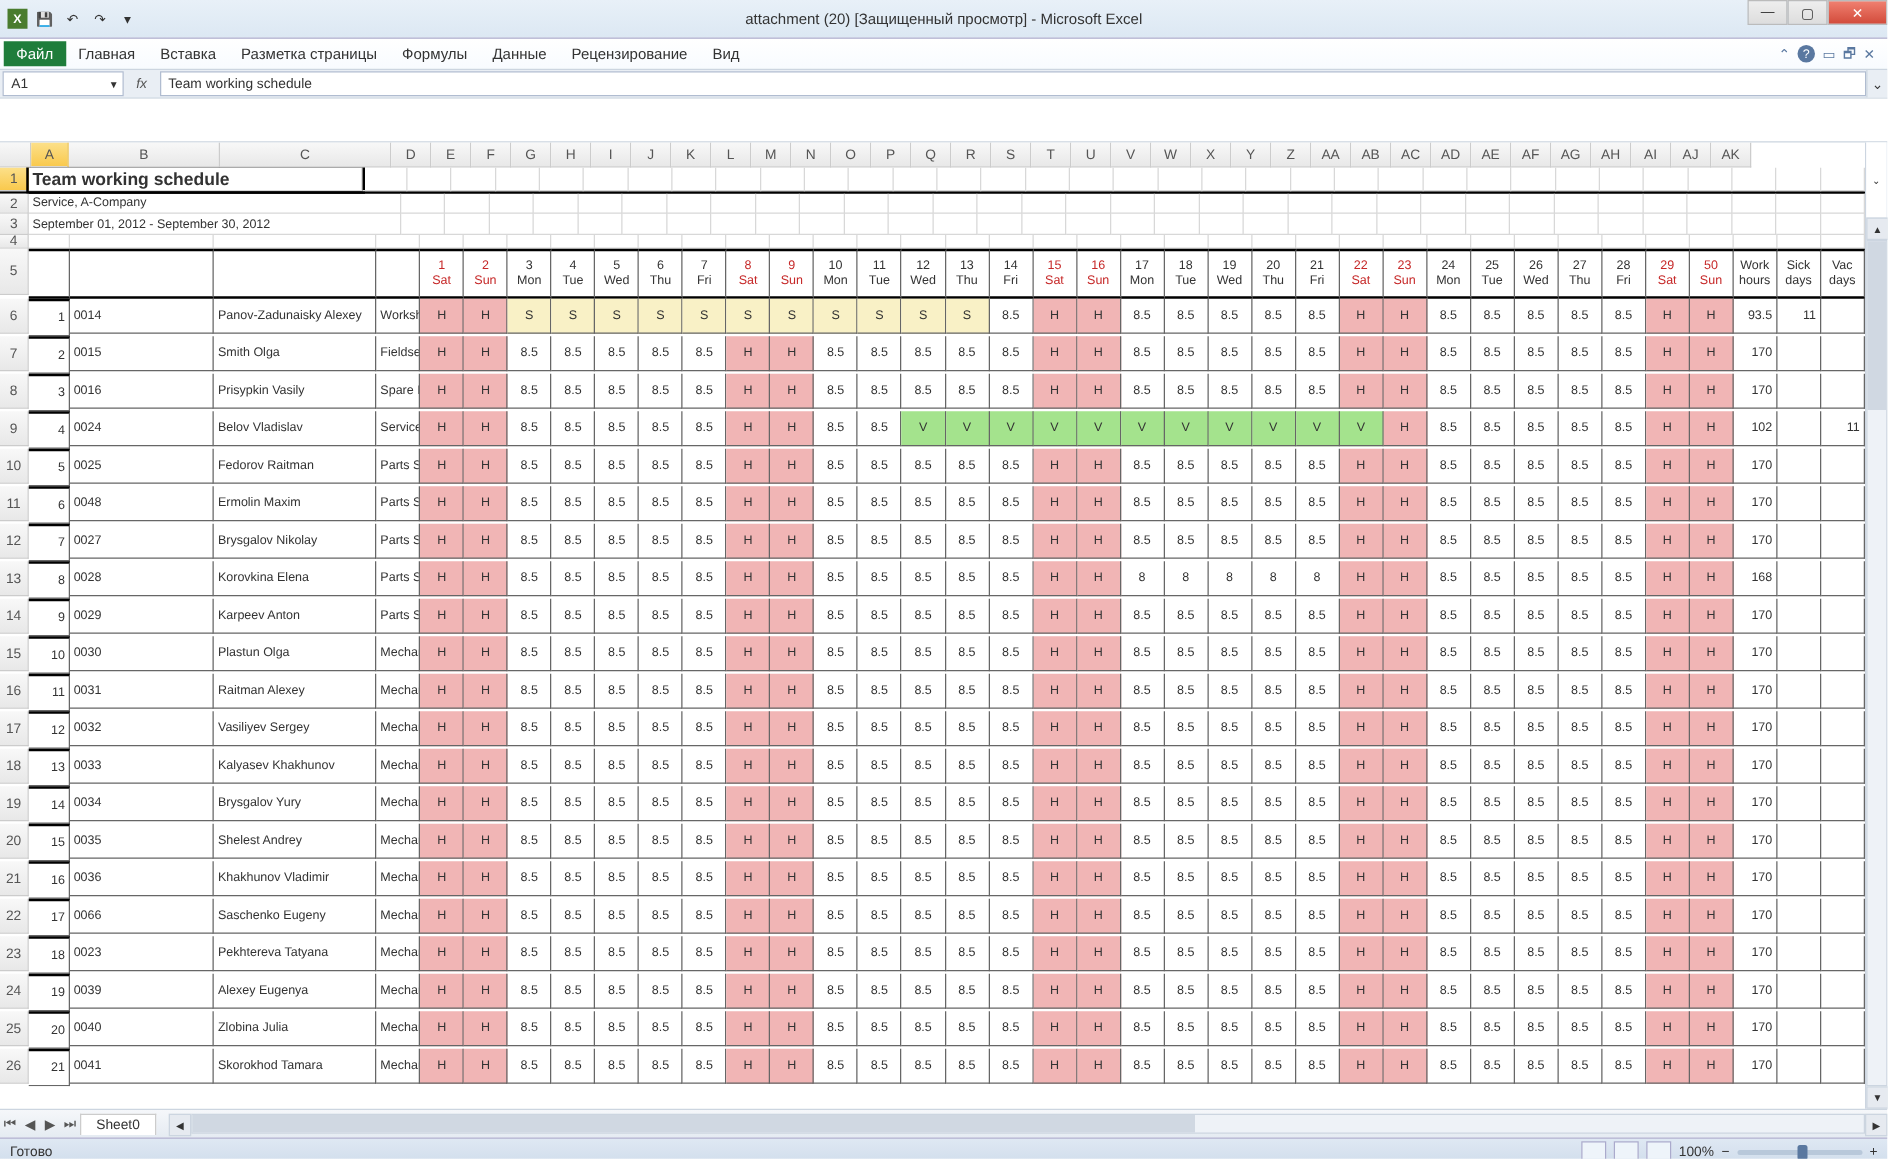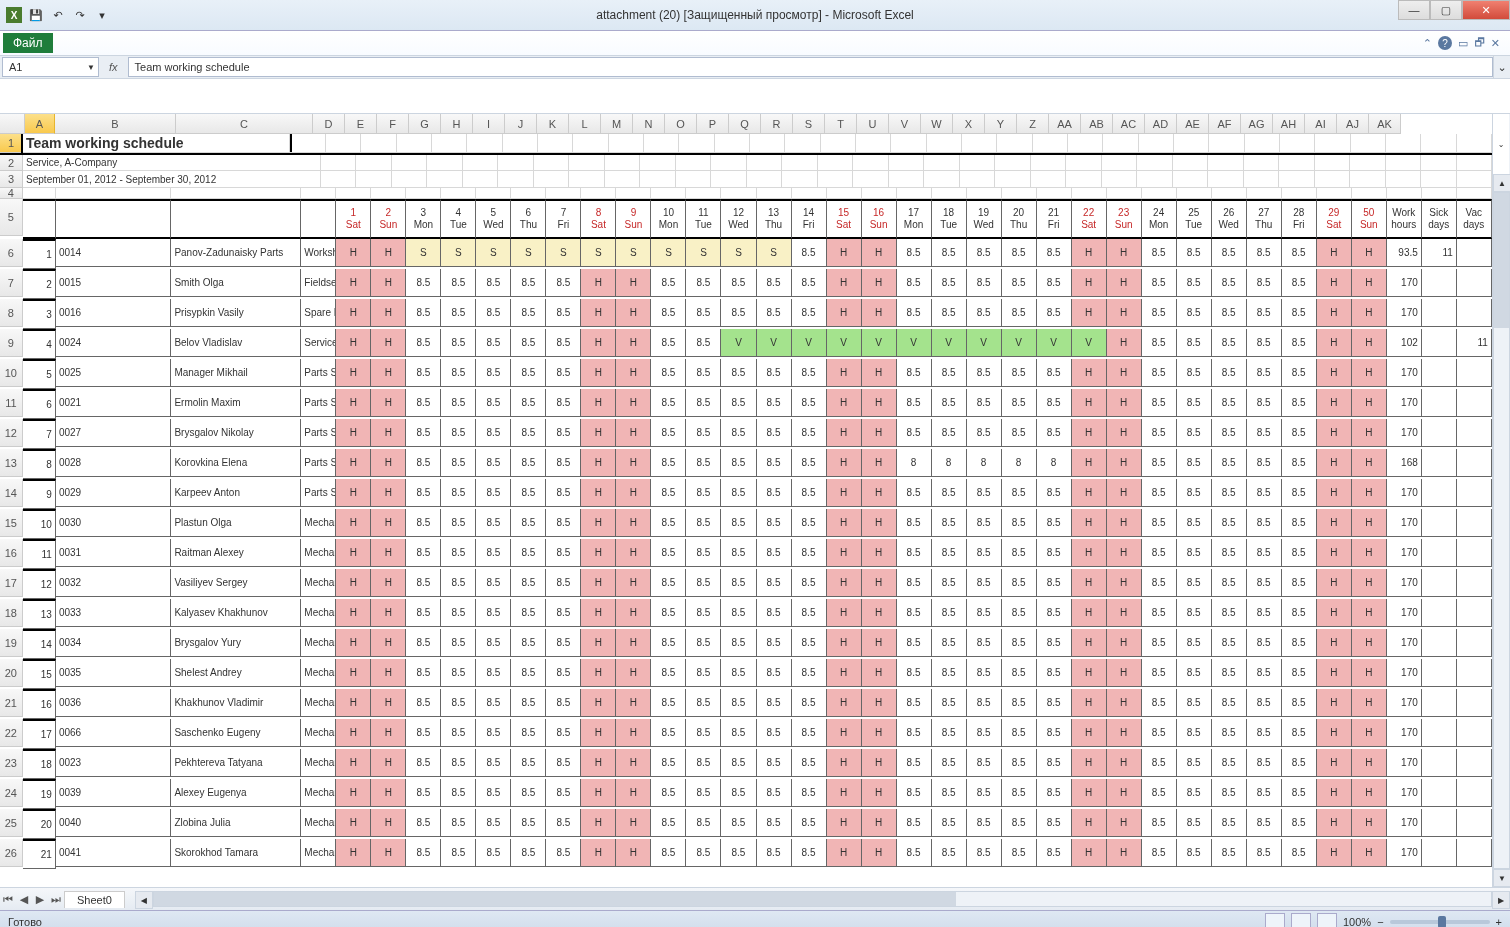--- a/index.html
+++ b/index.html
@@ -72,20 +72,29 @@
   <div class="title-text">attachment (20)  [Защищенный просмотр]  -  Microsoft Excel</div>
   <div class="win-btns">
     <div class="win-btn">—</div>
     <div class="win-btn">▢</div>
     <div class="win-btn close">✕</div>
   </div>
 </div>
 
 <div class="ribbon">
   <div class="tab file">Файл</div>
+  <div id="ribbon-tabs" style="display: flex;">
+      <div class="tab">Главная</div>
+      <div class="tab">Вставка</div>
+      <div class="tab">Разметка страницы</div>
+      <div class="tab">Формулы</div>
+      <div class="tab">Данные</div>
+      <div class="tab">Рецензирование</div>
+      <div class="tab">Вид</div>
+    </div>
   <div class="right">
     <span>⌃</span>
     <span style="background:#5a78a0;color:#fff;border-radius:50%;width:14px;height:14px;display:inline-flex;align-items:center;justify-content:center;font-size:10px;">?</span>
     <span>▭</span>
     <span>🗗</span>
     <span>✕</span>
   </div>
 </div>
 
 <div class="formulabar">
@@ -432,21 +441,21 @@
           </div>
           <div class="cell c dayhdr thick-top thick-bot" style="width: 31px; height: 36px; border-right: 1px solid rgb(102, 102, 102);">
             <span>Vac</span>
             <span>days</span>
           </div>
         </div>
         <div class="row ">
           <div class="rh" style="width: 24px; height: 27px;">6</div>
           <div class="cell r thick-top" style="width: 29px; height: 27px; border-right: 1px solid rgb(102, 102, 102); border-bottom: 1px solid rgb(102, 102, 102);">1</div>
           <div class="cell " style="width: 120px; height: 27px; border-right: 1px solid rgb(102, 102, 102); border-bottom: 1px solid rgb(102, 102, 102);">0014</div>
-          <div class="cell " style="width: 136px; height: 27px; border-right: 1px solid rgb(102, 102, 102); border-bottom: 1px solid rgb(102, 102, 102);">Panov-Zadunaisky Parts</div>
+          <div class="cell " style="width: 136px; height: 27px; border-right: 1px solid rgb(102, 102, 102); border-bottom: 1px solid rgb(102, 102, 102);">Panov-Zadunaisky Alexey</div>
           <div class="cell " style="width: 31px; height: 27px; border-right: 1px solid rgb(102, 102, 102); border-bottom: 1px solid rgb(102, 102, 102);">Workshop manager</div>
           <div class="cell c h-cell" style="width: 31px; height: 27px; border-right: 1px solid rgb(102, 102, 102); border-bottom: 1px solid rgb(102, 102, 102);">H</div>
           <div class="cell c h-cell" style="width: 31px; height: 27px; border-right: 1px solid rgb(102, 102, 102); border-bottom: 1px solid rgb(102, 102, 102);">H</div>
           <div class="cell c s-cell" style="width: 31px; height: 27px; border-right: 1px solid rgb(102, 102, 102); border-bottom: 1px solid rgb(102, 102, 102);">S</div>
           <div class="cell c s-cell" style="width: 31px; height: 27px; border-right: 1px solid rgb(102, 102, 102); border-bottom: 1px solid rgb(102, 102, 102);">S</div>
           <div class="cell c s-cell" style="width: 31px; height: 27px; border-right: 1px solid rgb(102, 102, 102); border-bottom: 1px solid rgb(102, 102, 102);">S</div>
           <div class="cell c s-cell" style="width: 31px; height: 27px; border-right: 1px solid rgb(102, 102, 102); border-bottom: 1px solid rgb(102, 102, 102);">S</div>
           <div class="cell c s-cell" style="width: 31px; height: 27px; border-right: 1px solid rgb(102, 102, 102); border-bottom: 1px solid rgb(102, 102, 102);">S</div>
           <div class="cell c s-cell" style="width: 31px; height: 27px; border-right: 1px solid rgb(102, 102, 102); border-bottom: 1px solid rgb(102, 102, 102);">S</div>
           <div class="cell c s-cell" style="width: 31px; height: 27px; border-right: 1px solid rgb(102, 102, 102); border-bottom: 1px solid rgb(102, 102, 102);">S</div>
@@ -592,21 +601,21 @@
           <div class="cell c h-cell" style="width: 31px; height: 27px; border-right: 1px solid rgb(102, 102, 102); border-bottom: 1px solid rgb(102, 102, 102);">H</div>
           <div class="cell c h-cell" style="width: 31px; height: 27px; border-right: 1px solid rgb(102, 102, 102); border-bottom: 1px solid rgb(102, 102, 102);">H</div>
           <div class="cell r" style="width: 31px; height: 27px; border-right: 1px solid rgb(102, 102, 102); border-bottom: 1px solid rgb(102, 102, 102);">102</div>
           <div class="cell r" style="width: 31px; height: 27px; border-right: 1px solid rgb(102, 102, 102); border-bottom: 1px solid rgb(102, 102, 102);"></div>
           <div class="cell r" style="width: 31px; height: 27px; border-right: 1px solid rgb(102, 102, 102); border-bottom: 1px solid rgb(102, 102, 102);">11</div>
         </div>
         <div class="row ">
           <div class="rh" style="width: 24px; height: 27px;">10</div>
           <div class="cell r thick-top" style="width: 29px; height: 27px; border-right: 1px solid rgb(102, 102, 102); border-bottom: 1px solid rgb(102, 102, 102);">5</div>
           <div class="cell " style="width: 120px; height: 27px; border-right: 1px solid rgb(102, 102, 102); border-bottom: 1px solid rgb(102, 102, 102);">0025</div>
-          <div class="cell " style="width: 136px; height: 27px; border-right: 1px solid rgb(102, 102, 102); border-bottom: 1px solid rgb(102, 102, 102);">Manager Mikhail</div>
+          <div class="cell " style="width: 136px; height: 27px; border-right: 1px solid rgb(102, 102, 102); border-bottom: 1px solid rgb(102, 102, 102);">Fedorov Raitman</div>
           <div class="cell " style="width: 31px; height: 27px; border-right: 1px solid rgb(102, 102, 102); border-bottom: 1px solid rgb(102, 102, 102);">Parts Sales specialist</div>
           <div class="cell c h-cell" style="width: 31px; height: 27px; border-right: 1px solid rgb(102, 102, 102); border-bottom: 1px solid rgb(102, 102, 102);">H</div>
           <div class="cell c h-cell" style="width: 31px; height: 27px; border-right: 1px solid rgb(102, 102, 102); border-bottom: 1px solid rgb(102, 102, 102);">H</div>
           <div class="cell c" style="width: 31px; height: 27px; border-right: 1px solid rgb(102, 102, 102); border-bottom: 1px solid rgb(102, 102, 102);">8.5</div>
           <div class="cell c" style="width: 31px; height: 27px; border-right: 1px solid rgb(102, 102, 102); border-bottom: 1px solid rgb(102, 102, 102);">8.5</div>
           <div class="cell c" style="width: 31px; height: 27px; border-right: 1px solid rgb(102, 102, 102); border-bottom: 1px solid rgb(102, 102, 102);">8.5</div>
           <div class="cell c" style="width: 31px; height: 27px; border-right: 1px solid rgb(102, 102, 102); border-bottom: 1px solid rgb(102, 102, 102);">8.5</div>
           <div class="cell c" style="width: 31px; height: 27px; border-right: 1px solid rgb(102, 102, 102); border-bottom: 1px solid rgb(102, 102, 102);">8.5</div>
           <div class="cell c h-cell" style="width: 31px; height: 27px; border-right: 1px solid rgb(102, 102, 102); border-bottom: 1px solid rgb(102, 102, 102);">H</div>
           <div class="cell c h-cell" style="width: 31px; height: 27px; border-right: 1px solid rgb(102, 102, 102); border-bottom: 1px solid rgb(102, 102, 102);">H</div>
@@ -631,21 +640,21 @@
           <div class="cell c" style="width: 31px; height: 27px; border-right: 1px solid rgb(102, 102, 102); border-bottom: 1px solid rgb(102, 102, 102);">8.5</div>
           <div class="cell c h-cell" style="width: 31px; height: 27px; border-right: 1px solid rgb(102, 102, 102); border-bottom: 1px solid rgb(102, 102, 102);">H</div>
           <div class="cell c h-cell" style="width: 31px; height: 27px; border-right: 1px solid rgb(102, 102, 102); border-bottom: 1px solid rgb(102, 102, 102);">H</div>
           <div class="cell r" style="width: 31px; height: 27px; border-right: 1px solid rgb(102, 102, 102); border-bottom: 1px solid rgb(102, 102, 102);">170</div>
           <div class="cell r" style="width: 31px; height: 27px; border-right: 1px solid rgb(102, 102, 102); border-bottom: 1px solid rgb(102, 102, 102);"></div>
           <div class="cell r" style="width: 31px; height: 27px; border-right: 1px solid rgb(102, 102, 102); border-bottom: 1px solid rgb(102, 102, 102);"></div>
         </div>
         <div class="row ">
           <div class="rh" style="width: 24px; height: 27px;">11</div>
           <div class="cell r thick-top" style="width: 29px; height: 27px; border-right: 1px solid rgb(102, 102, 102); border-bottom: 1px solid rgb(102, 102, 102);">6</div>
-          <div class="cell " style="width: 120px; height: 27px; border-right: 1px solid rgb(102, 102, 102); border-bottom: 1px solid rgb(102, 102, 102);">0021</div>
+          <div class="cell " style="width: 120px; height: 27px; border-right: 1px solid rgb(102, 102, 102); border-bottom: 1px solid rgb(102, 102, 102);">0048</div>
           <div class="cell " style="width: 136px; height: 27px; border-right: 1px solid rgb(102, 102, 102); border-bottom: 1px solid rgb(102, 102, 102);">Ermolin Maxim</div>
           <div class="cell " style="width: 31px; height: 27px; border-right: 1px solid rgb(102, 102, 102); border-bottom: 1px solid rgb(102, 102, 102);">Parts Sales specialist</div>
           <div class="cell c h-cell" style="width: 31px; height: 27px; border-right: 1px solid rgb(102, 102, 102); border-bottom: 1px solid rgb(102, 102, 102);">H</div>
           <div class="cell c h-cell" style="width: 31px; height: 27px; border-right: 1px solid rgb(102, 102, 102); border-bottom: 1px solid rgb(102, 102, 102);">H</div>
           <div class="cell c" style="width: 31px; height: 27px; border-right: 1px solid rgb(102, 102, 102); border-bottom: 1px solid rgb(102, 102, 102);">8.5</div>
           <div class="cell c" style="width: 31px; height: 27px; border-right: 1px solid rgb(102, 102, 102); border-bottom: 1px solid rgb(102, 102, 102);">8.5</div>
           <div class="cell c" style="width: 31px; height: 27px; border-right: 1px solid rgb(102, 102, 102); border-bottom: 1px solid rgb(102, 102, 102);">8.5</div>
           <div class="cell c" style="width: 31px; height: 27px; border-right: 1px solid rgb(102, 102, 102); border-bottom: 1px solid rgb(102, 102, 102);">8.5</div>
           <div class="cell c" style="width: 31px; height: 27px; border-right: 1px solid rgb(102, 102, 102); border-bottom: 1px solid rgb(102, 102, 102);">8.5</div>
           <div class="cell c h-cell" style="width: 31px; height: 27px; border-right: 1px solid rgb(102, 102, 102); border-bottom: 1px solid rgb(102, 102, 102);">H</div>

